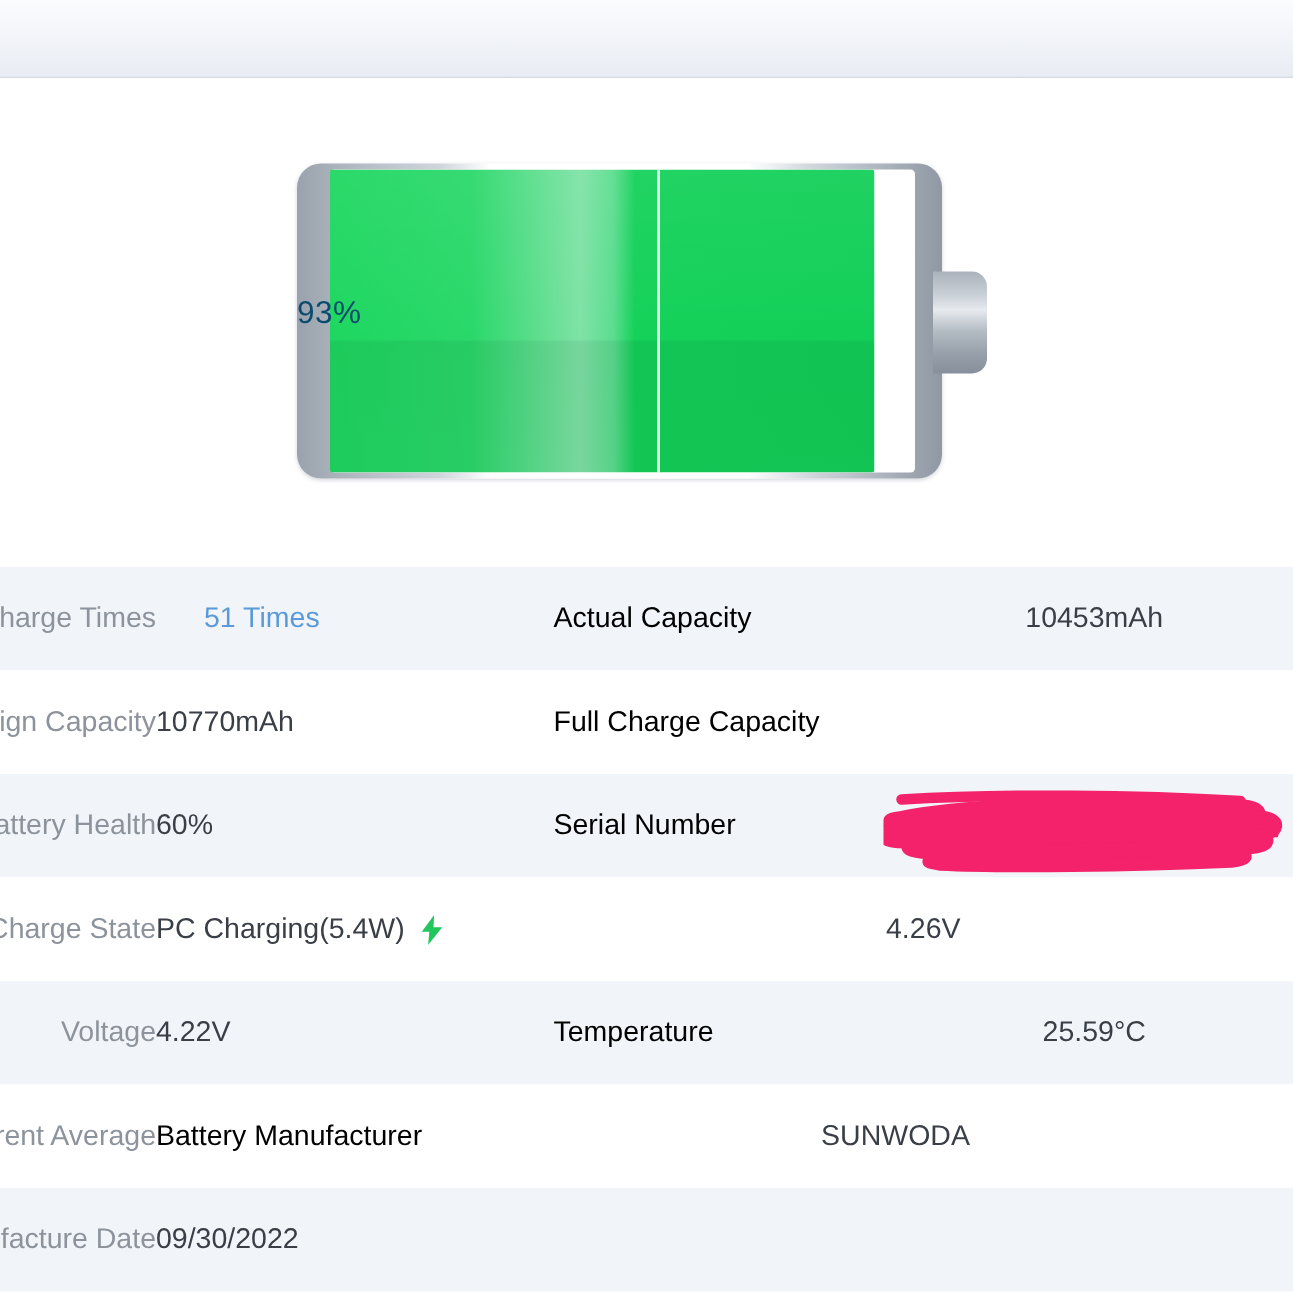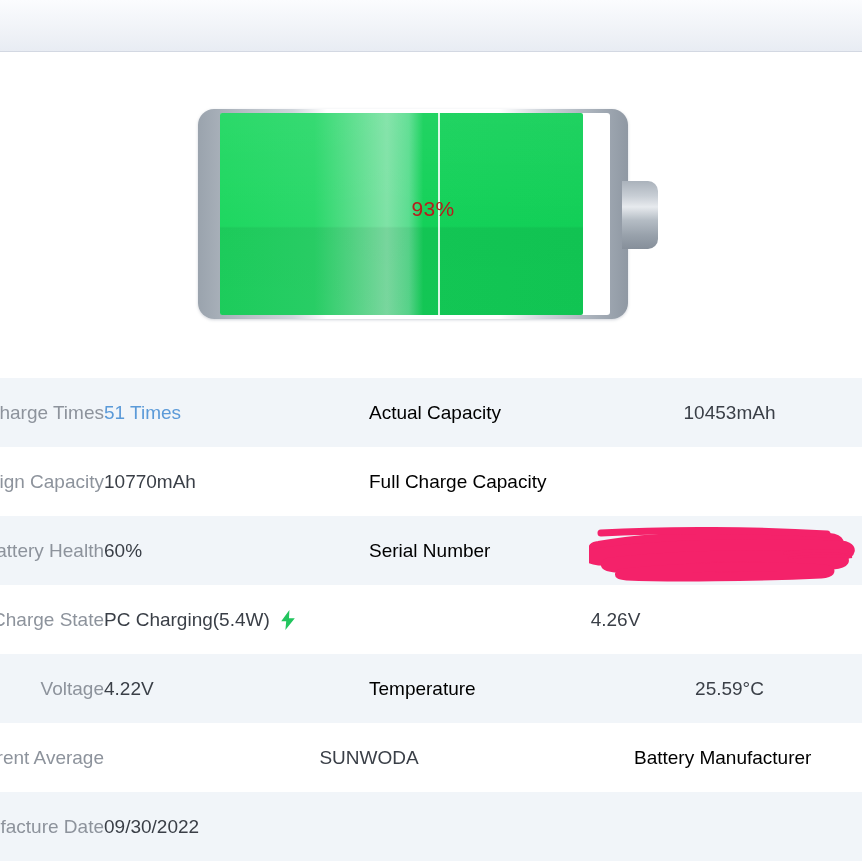--- a/index.html
+++ b/index.html
@@ -70,23 +70,23 @@
   .batt-seam {
     position: absolute;
     top: 12px;
     width: 2px; height: 202px;
     background: rgba(255,255,255,0.85);
   }
   .batt-pct {
     position: absolute;
     top: 96px;
     width: 100%;
-    text-align: center;
+    text-align: left;
     font-size: 21px;
-    color: #b91c1c;
+    color: #0c4a6e;
     letter-spacing: 0.3px;
   }
   
   .batt-nub {
     position: absolute;
     left: 424px; top: 80px;
     width: 36px; height: 68px;
     border-radius: 0 10px 10px 0;
     background: linear-gradient(to bottom,
         #aab2bb 0%, #c8ced5 22%, #e7eaee 38%,
@@ -108,21 +108,21 @@
   }
   .row.odd  { background: #f1f5f9; }
   .row.even { background: #ffffff; }
 
   .cell { font-size: 19px; white-space: nowrap; }
   .c-label1 { width: 104px; padding-left: 0; color: #8d939c; overflow: hidden; }
   .c-val1   { width: 265px; color: #3a3f47; display: flex; align-items: center; gap: 10px; }
   .c-label2 { width: 228px; color: #000000; }
   .c-val2   { flex: 1; color: #3a3f47; position: relative; text-align: center; }
 
-  .link-blue { color: #5b9ad8; }
+  .link-blue { color: #5b9ad8; margin-left: 32px; }
 
   
   .c-label1 .clip {
     display: block;
     width: 300px;
     margin-left: -196px;
     text-align: right;
     padding-right: 0;
   }
 
@@ -214,22 +214,22 @@
       <div class="cell c-val1">
         <span>4.22V</span>
       </div>
       <div class="cell c-label2">Temperature</div>
       <div class="cell c-val2">25.59°C</div>
     </div>
     <div class="row even">
       <div class="cell c-label1">
         <span class="clip">Current Average</span>
       </div>
+      <div class="cell c-label2">Battery Manufacturer</div>
       <div class="cell c-val2">SUNWODA</div>
-      <div class="cell c-label2">Battery Manufacturer</div>
     </div>
     <div class="row odd">
       <div class="cell c-label1">
         <span class="clip">Manufacture Date</span>
       </div>
       <div class="cell c-val1">
         <span>09/30/2022</span>
       </div>
       <div class="cell c-label2"></div>
       <div class="cell c-val2"></div>

